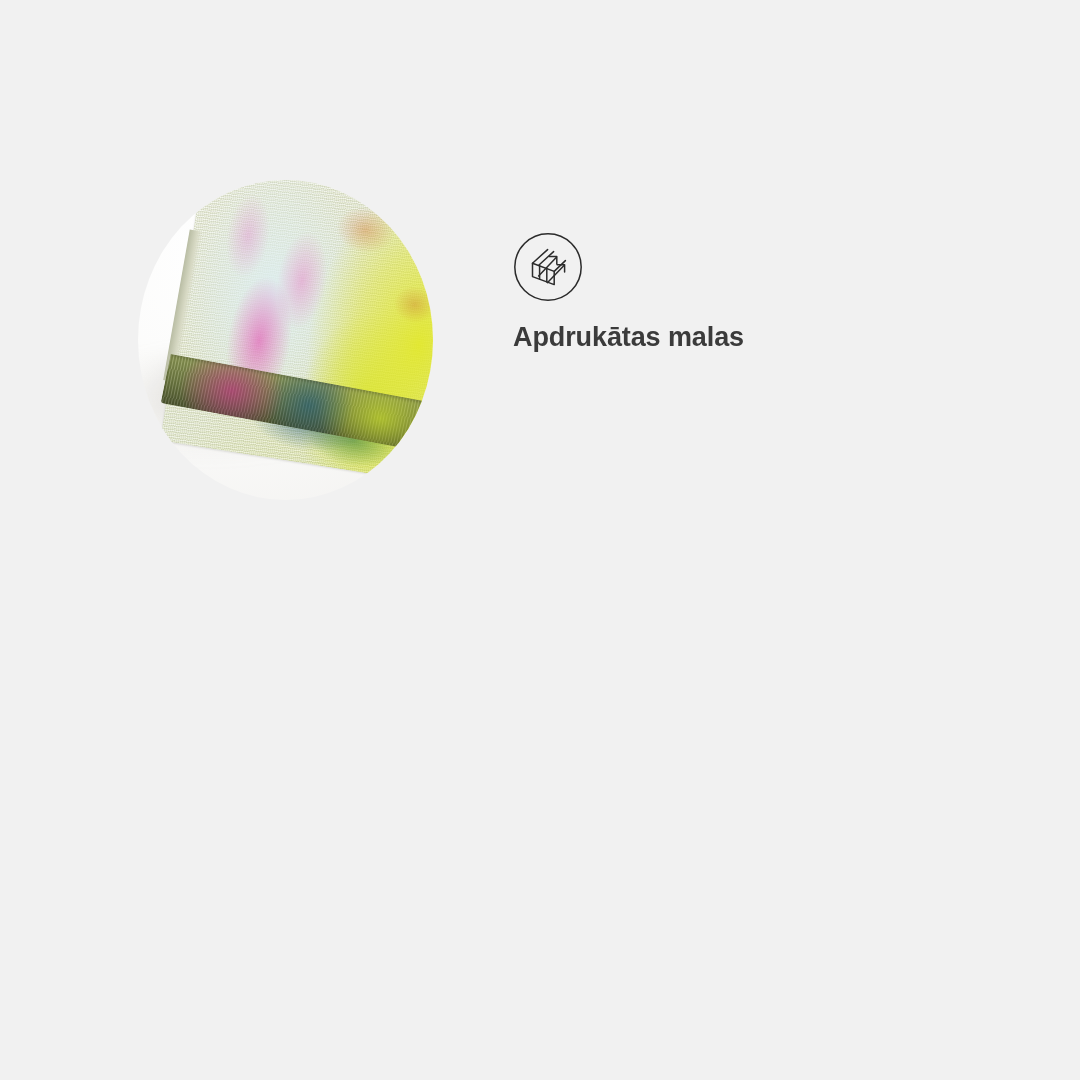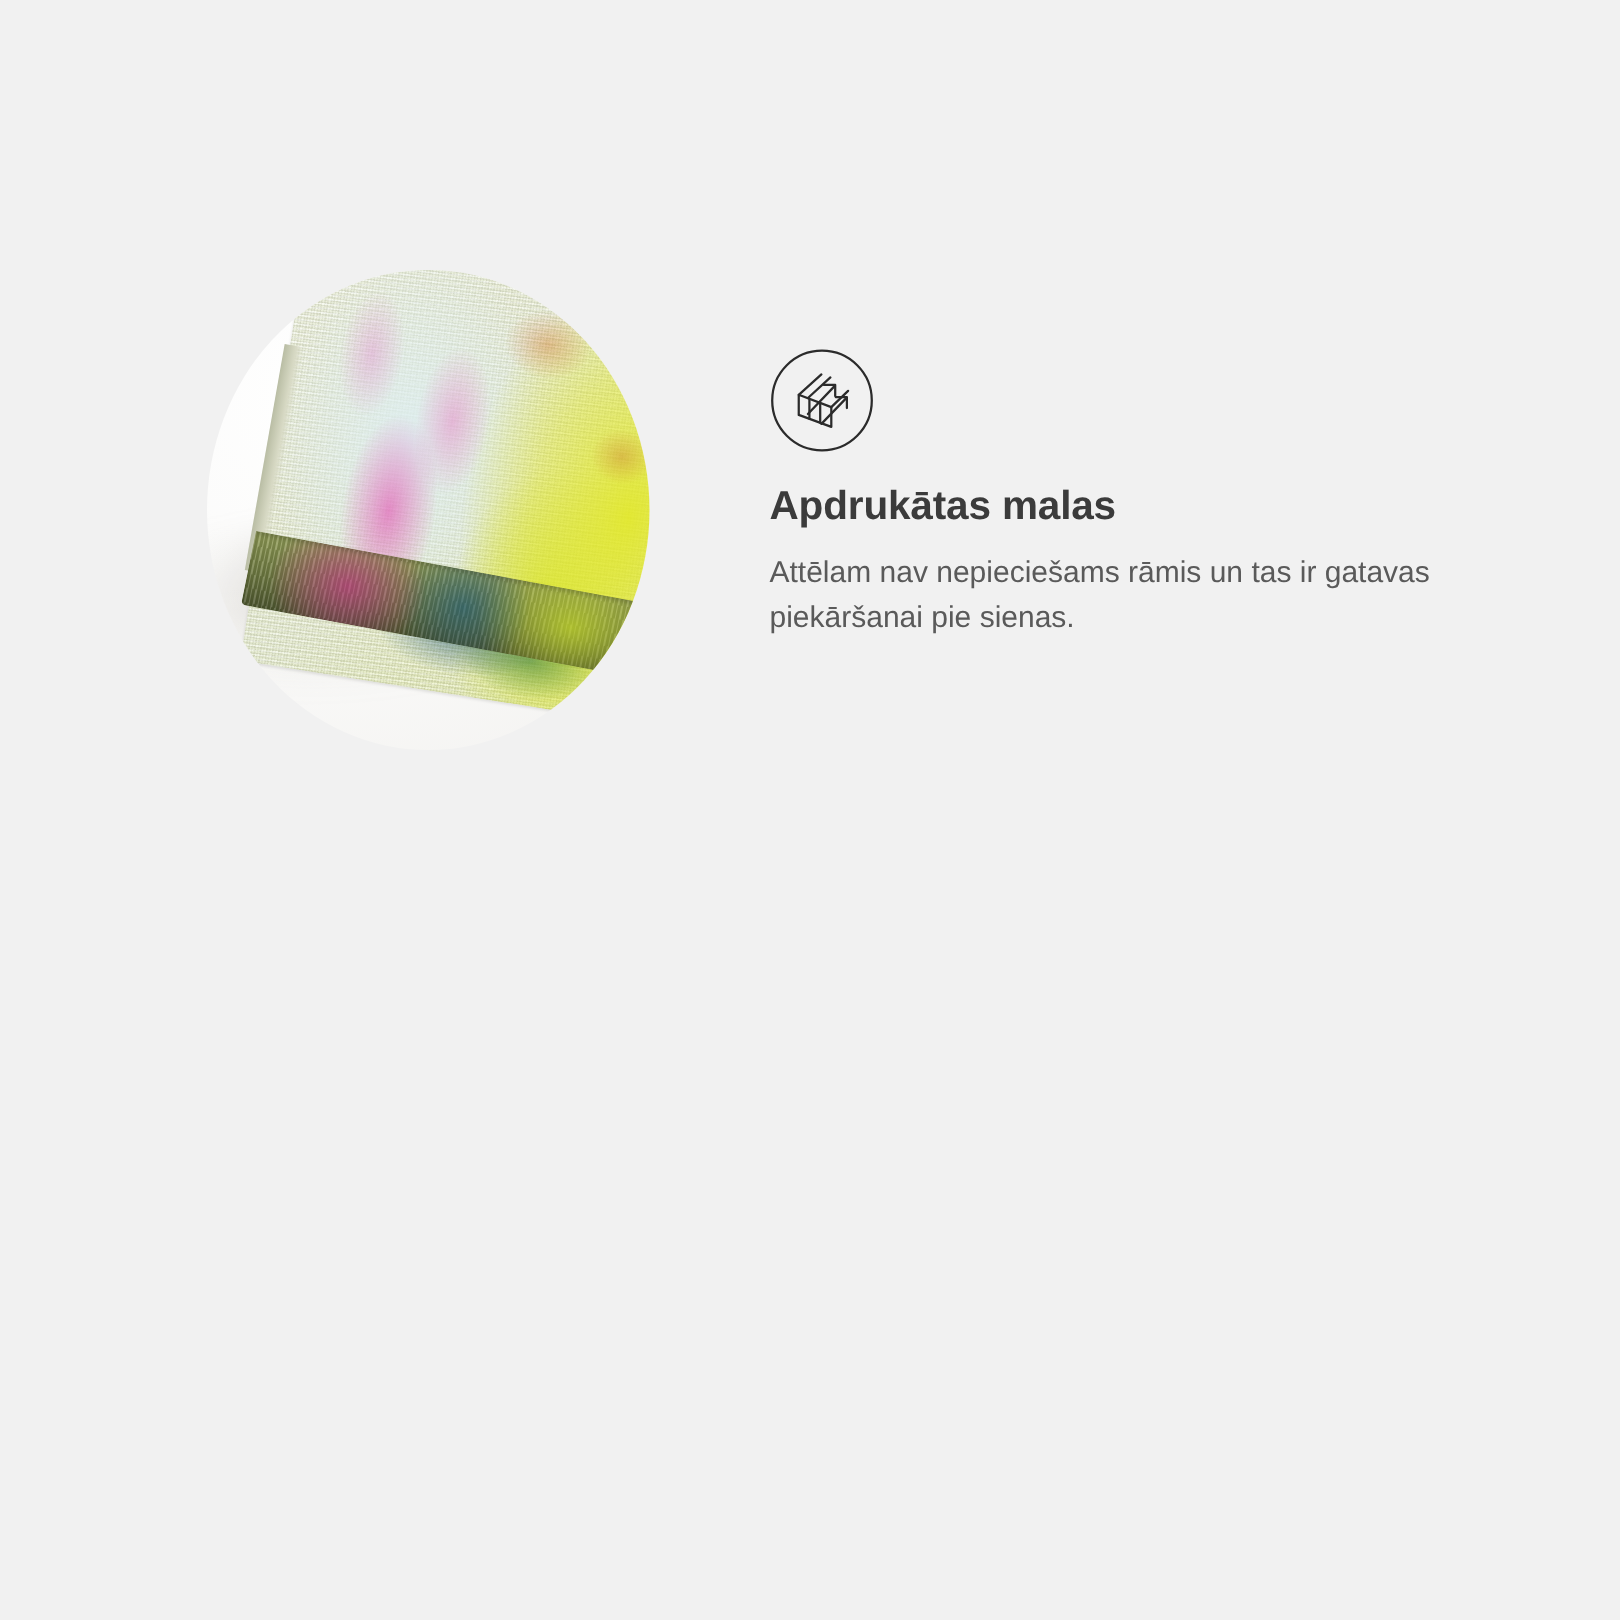--- a/index.html
+++ b/index.html
@@ -195,21 +195,20 @@
       <g stroke="#2b2b2b" stroke-width="1.5" stroke-linecap="round" stroke-linejoin="round">
         <path d="M25.6 44.0 L43.2 25.6"></path>
         <path d="M36.2 24.6 L43.8 24.6 L43.8 32.0"></path>
         <path d="M34.6 50.6 L51.0 33.6"></path>
         <path d="M44.2 32.8 L51.6 32.8 L51.6 40.0"></path>
       </g>
     </svg>
   </div>
 
   <h2 class="feature-title" id="title-printed-edges">Apdrukātas malas</h2>
-  <p class="feature-desc" id="desc-printed-edges">Attēlam nav nepieciešams rāmis un tas ir gatavas piekāršanai pie sienas.</p>
 </section>
 
 <section class="feature-block" id="feature-eko">
 
   
 
   
 
   
   

